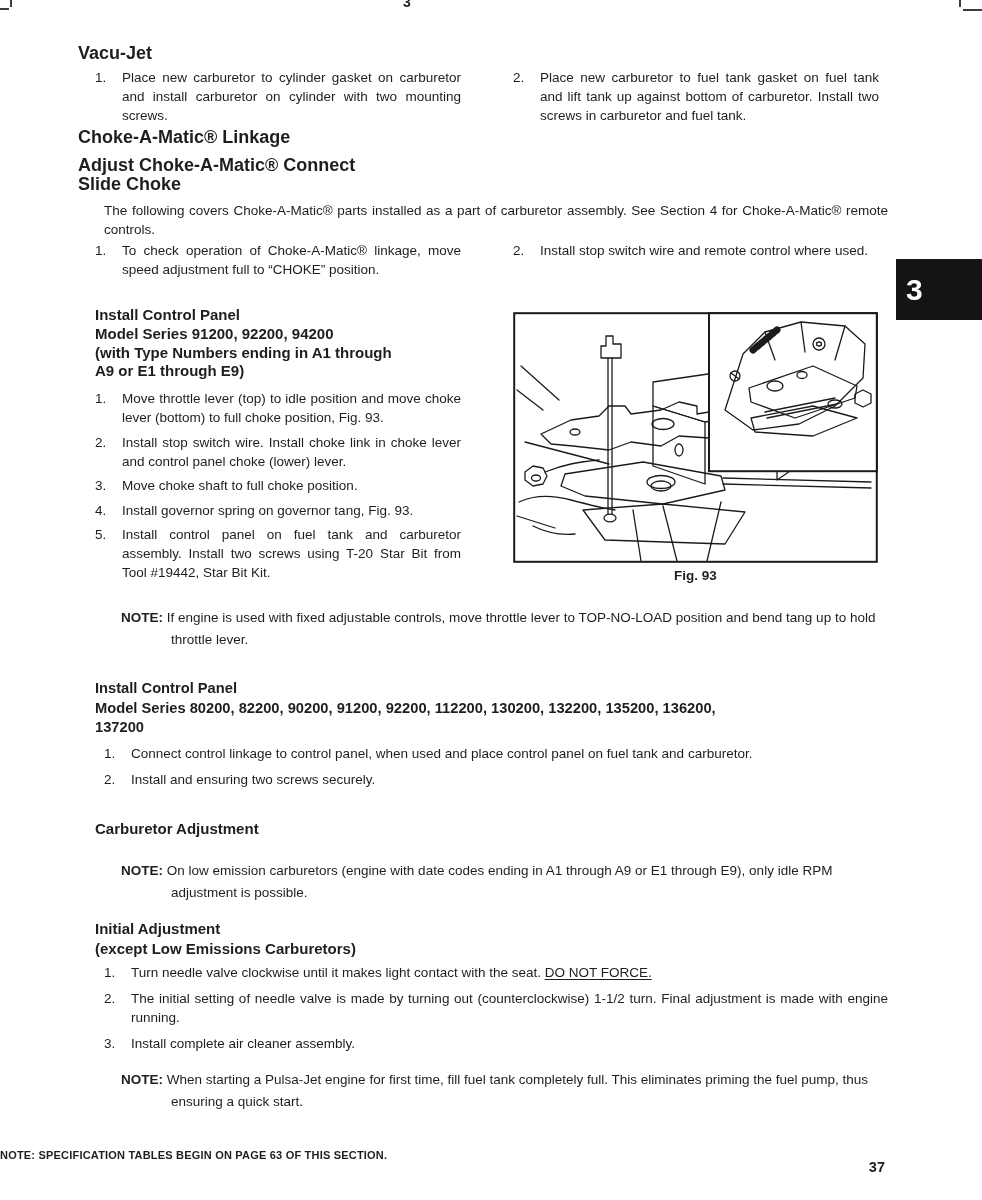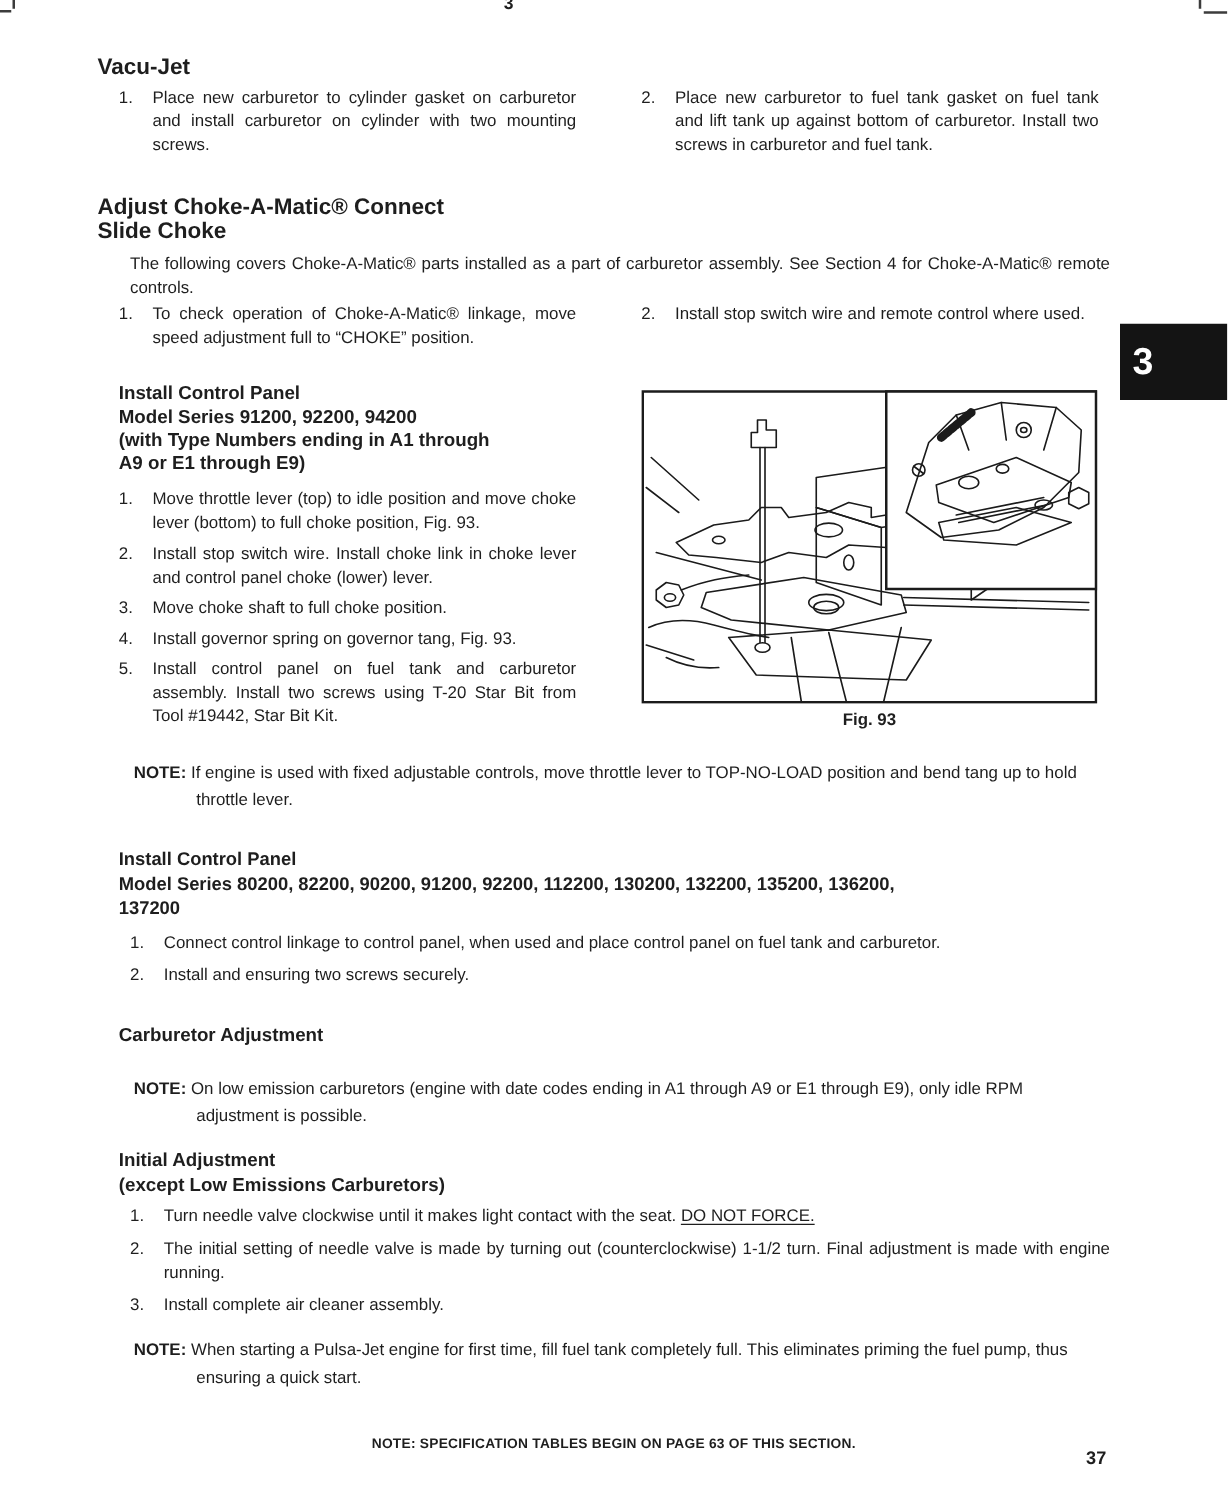--- a/index.html
+++ b/index.html
@@ -39,32 +39,32 @@
   .li .n { flex:0 0 27px; }
   .li .t { flex:1 1 auto; }
   .gap7 .li { margin-bottom:7px; }
 
   
   .col1 { left:95px; width:366px; }
   .col2 { left:513px; width:366px; }
   .wide { left:104px; width:784px; }
 
   
-  .note { left:80px; width:784px; padding-left:77px; text-indent:-50px;
+  .note { left:94px; width:784px; padding-left:77px; text-indent:-50px;
           line-height:22px; box-sizing:border-box; }
   .note .lbl { font-weight:700; }
 
   .u { text-decoration:underline; text-underline-offset:2px; }
 
   
   .figure-box { left:513px; top:312px; width:365px; height:251px; }
   .fig-caption { left:513px; top:566px; width:365px; text-align:center;
                  font-weight:700; font-size:13.5px; }
 
-  .footer-note { left:0; top:1146px; width:982px; text-align:center;
+  .footer-note { left:0; top:1146px; width:982px; text-align:left;
                  font-weight:700; font-size:11px; letter-spacing:0.2px; }
   .page-number { left:800px; top:1158px; width:85px; text-align:right;
                  font-weight:700; font-size:14.5px; }
 </style>
 </head>
 <body>
 
 <div class="page">
 
   <div class="abs top-marker">3</div>
@@ -85,20 +85,21 @@
       <span class="t just">Place new carburetor to cylinder gasket on carburetor and install carburetor on cylinder with two mounting screws.</span>
       </div>
   </div>
   <div class="abs col2" style="top:68px;">
     <div class="li">
         <span class="n">2.</span>
       <span class="t just">Place new carburetor to fuel tank gasket on fuel tank and lift tank up against bottom of carburetor. Install two screws in carburetor and fuel tank.</span>
       </div>
   </div>
 
+  <div class="abs h-center" style="top:128px;">Choke-A-Matic® Linkage</div>
   <div class="abs h-center preline" style="top:156px; line-height:19px;">Adjust Choke-A-Matic® Connect
 Slide Choke</div>
   <div class="abs wide just" style="top:201px;">The following covers Choke-A-Matic® parts installed as a part of carburetor assembly. See Section 4 for Choke-A-Matic® remote controls.</div>
 
   <div class="abs col1" style="top:241px;">
     <div class="li">
         <span class="n">1.</span>
       <span class="t just">To check operation of Choke-A-Matic® linkage, move speed adjustment full to “CHOKE” position.</span>
       </div>
   </div>

